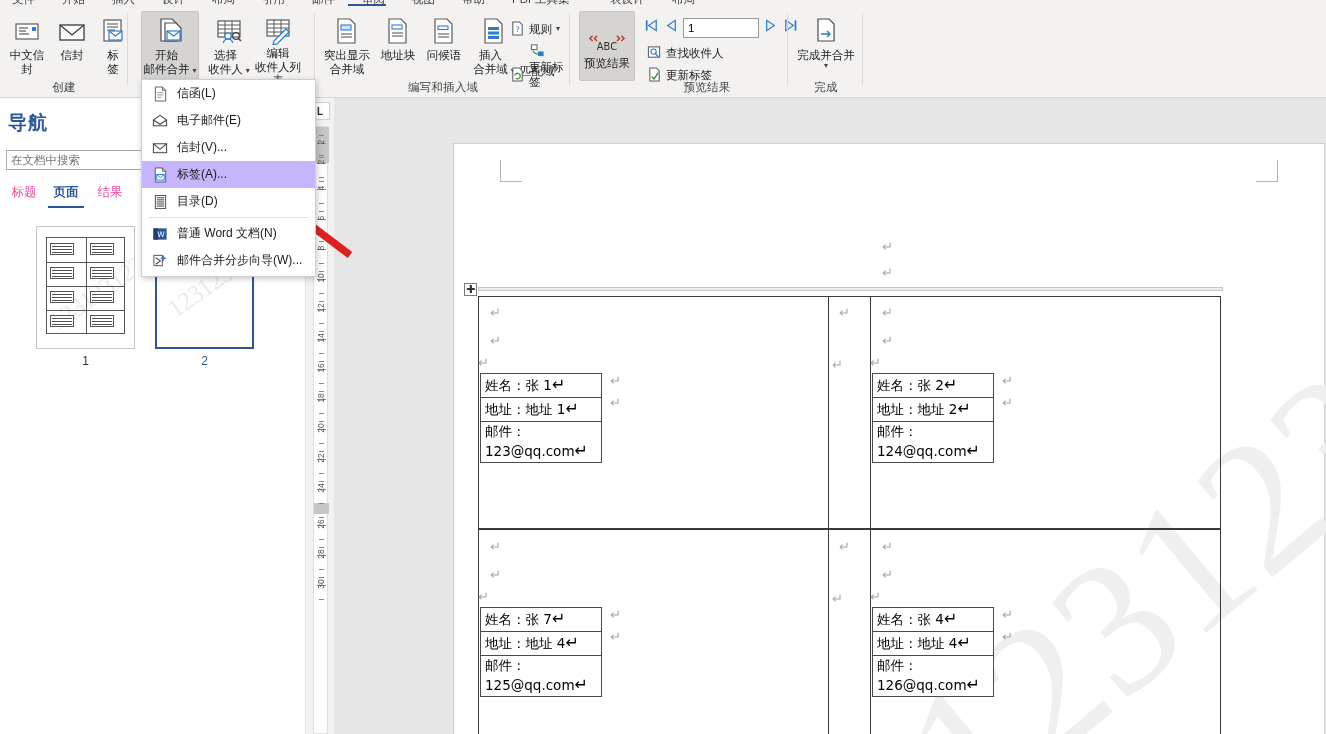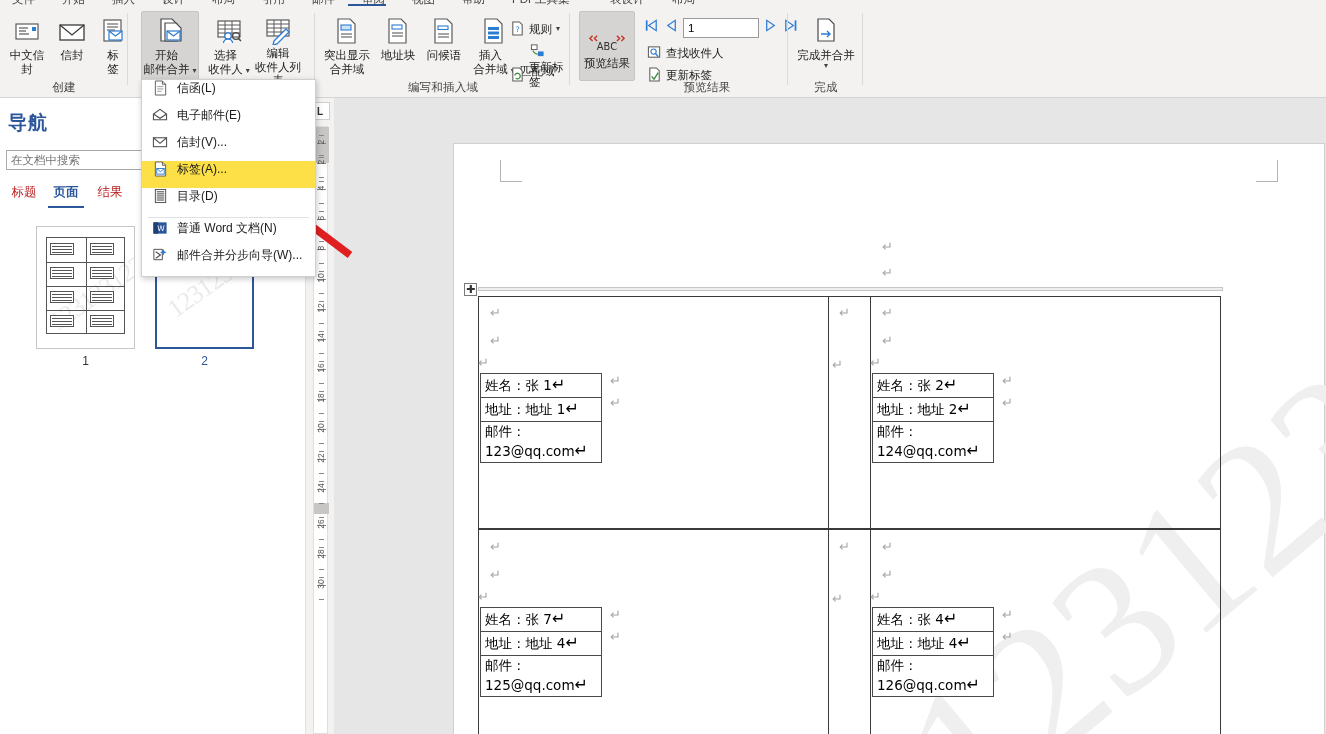--- a/index.html
+++ b/index.html
@@ -63,21 +63,21 @@
     font-size: 19px; color: #2b579a; font-weight: 600; letter-spacing: 1px;
   }
   .nav-search {
     position: absolute; top: 52px; left: 6px; width: 276px; height: 20px;
     border: 1px solid #a9a9a9; background: #fff;
     font-size: 11.5px; color: #6e6e6e; padding: 2px 4px;
     font-family: "Liberation Sans", sans-serif;
   }
   .nav-tabs { position: absolute; top: 86px; left: 0; width: 290px; height: 26px; }
   .nav-tab {
-    position: absolute; top: 0; font-size: 12.5px; color: #b91c1c; text-align: center;
+    position: absolute; top: 0; font-size: 12.5px; color: #ec4899; text-align: center;
   }
   .nav-tab.active { color: #2b579a; font-weight: 700; }
   .nav-tab.active::after {
     content: ""; position: absolute; left: 2px; right: 2px; bottom: -7px;
     height: 2.5px; background: #2b579a;
   }
 
   
   .thumb { position: absolute; background: #fff; }
   .thumb .page { position: absolute; inset: 0; border: 1px solid #c8c6c4; background: #fff; overflow: hidden; }
@@ -162,24 +162,24 @@
   
   .arrow-svg { position: absolute; top: 160px; left: 230px; width: 130px; height: 100px; pointer-events: none; }
 
   
   .menu {
     position: absolute; top: 79px; left: 141px; width: 175px; height: 198px;
     background: #ffffff; border: 1px solid #d0cece;
     box-shadow: 1px 2px 6px rgba(0,0,0,.22); z-index: 40;
   }
   .menu-item {
-    position: relative; height: 27px; display: flex; align-items: flex-start;
+    position: relative; height: 27px; display: flex; align-items: center;
     padding-left: 10px; font-size: 12px; color: #1a1a1a; cursor: default;
   }
-  .menu-item.hl { background: #fde047; }
+  .menu-item.hl { background: #c4b5fd; }
   .menu-item .mico {
     width: 16px; height: 16px; margin-right: 9px; flex: 0 0 16px;
     display: flex; align-items: center; justify-content: center;
   }
   .menu-sep { height: 1px; background: #e1e1e1; margin: 2px 6px; }
 </style>
 </head>
 <body>
 
 <div id="app">

